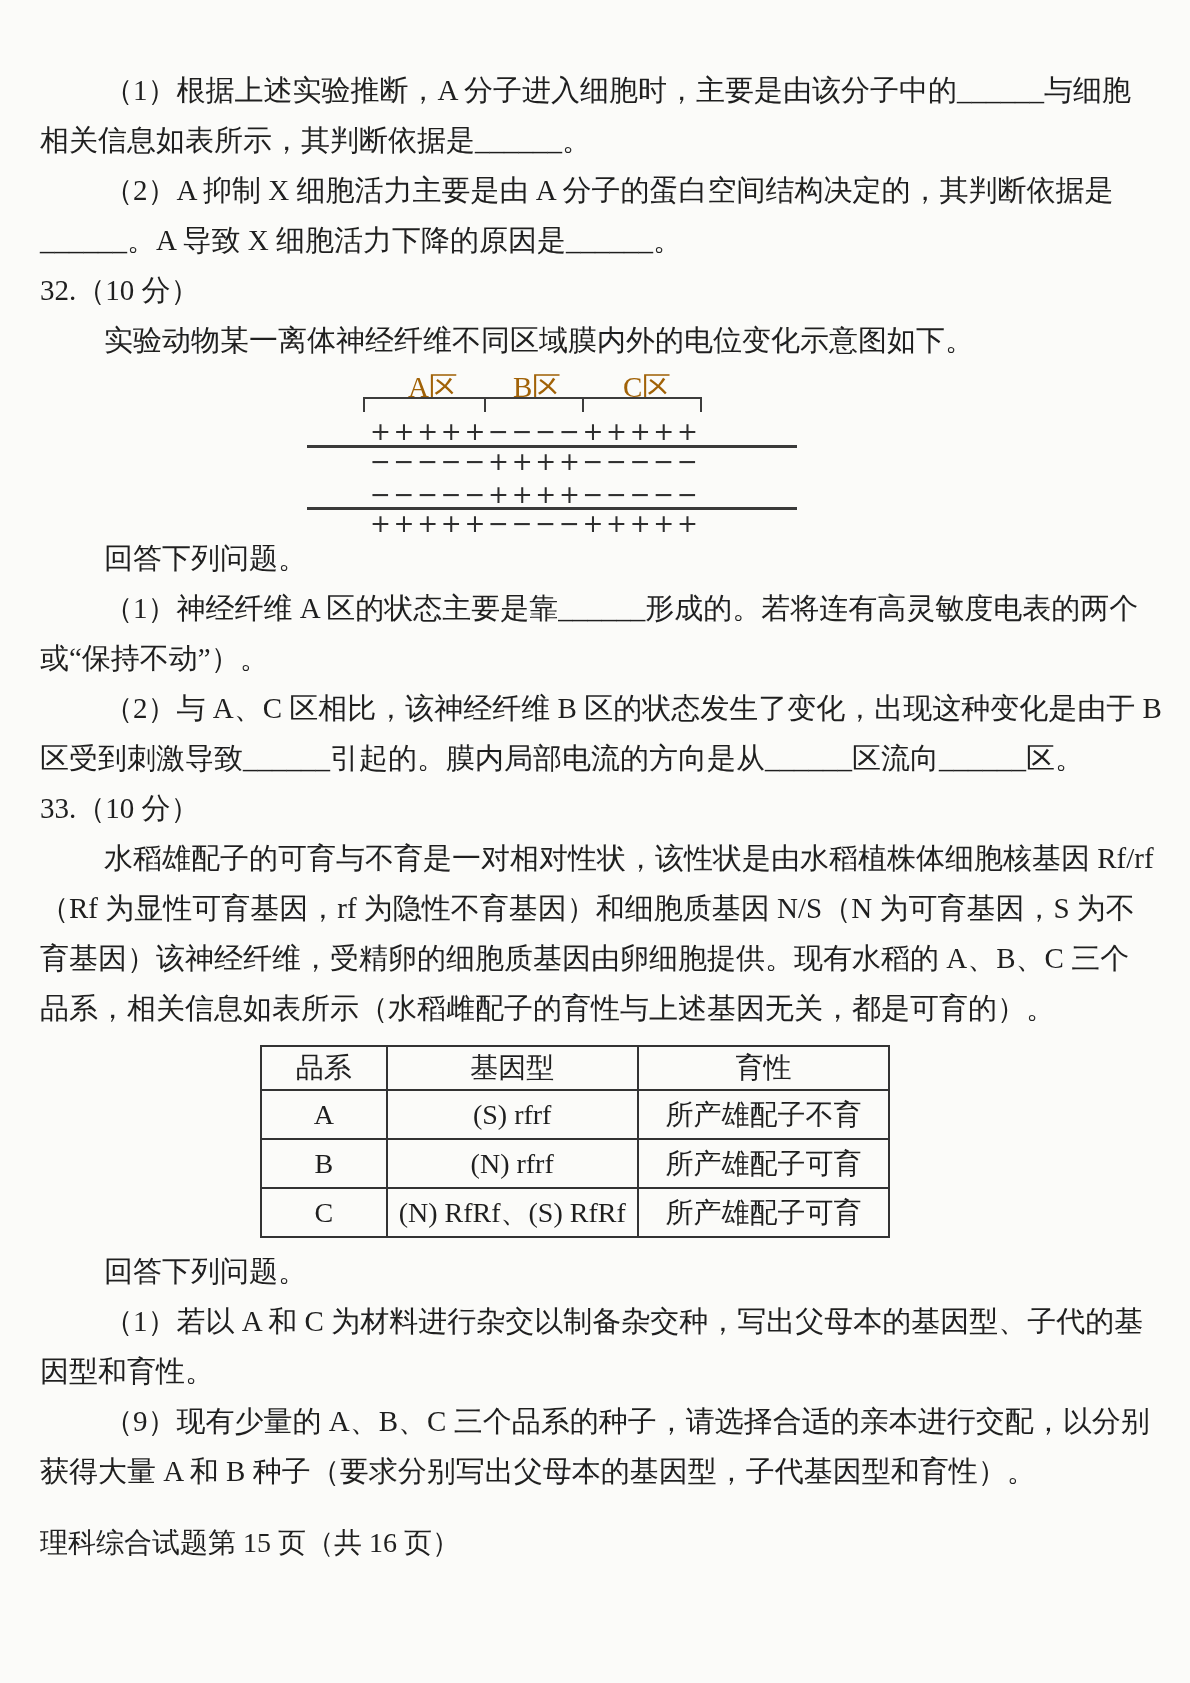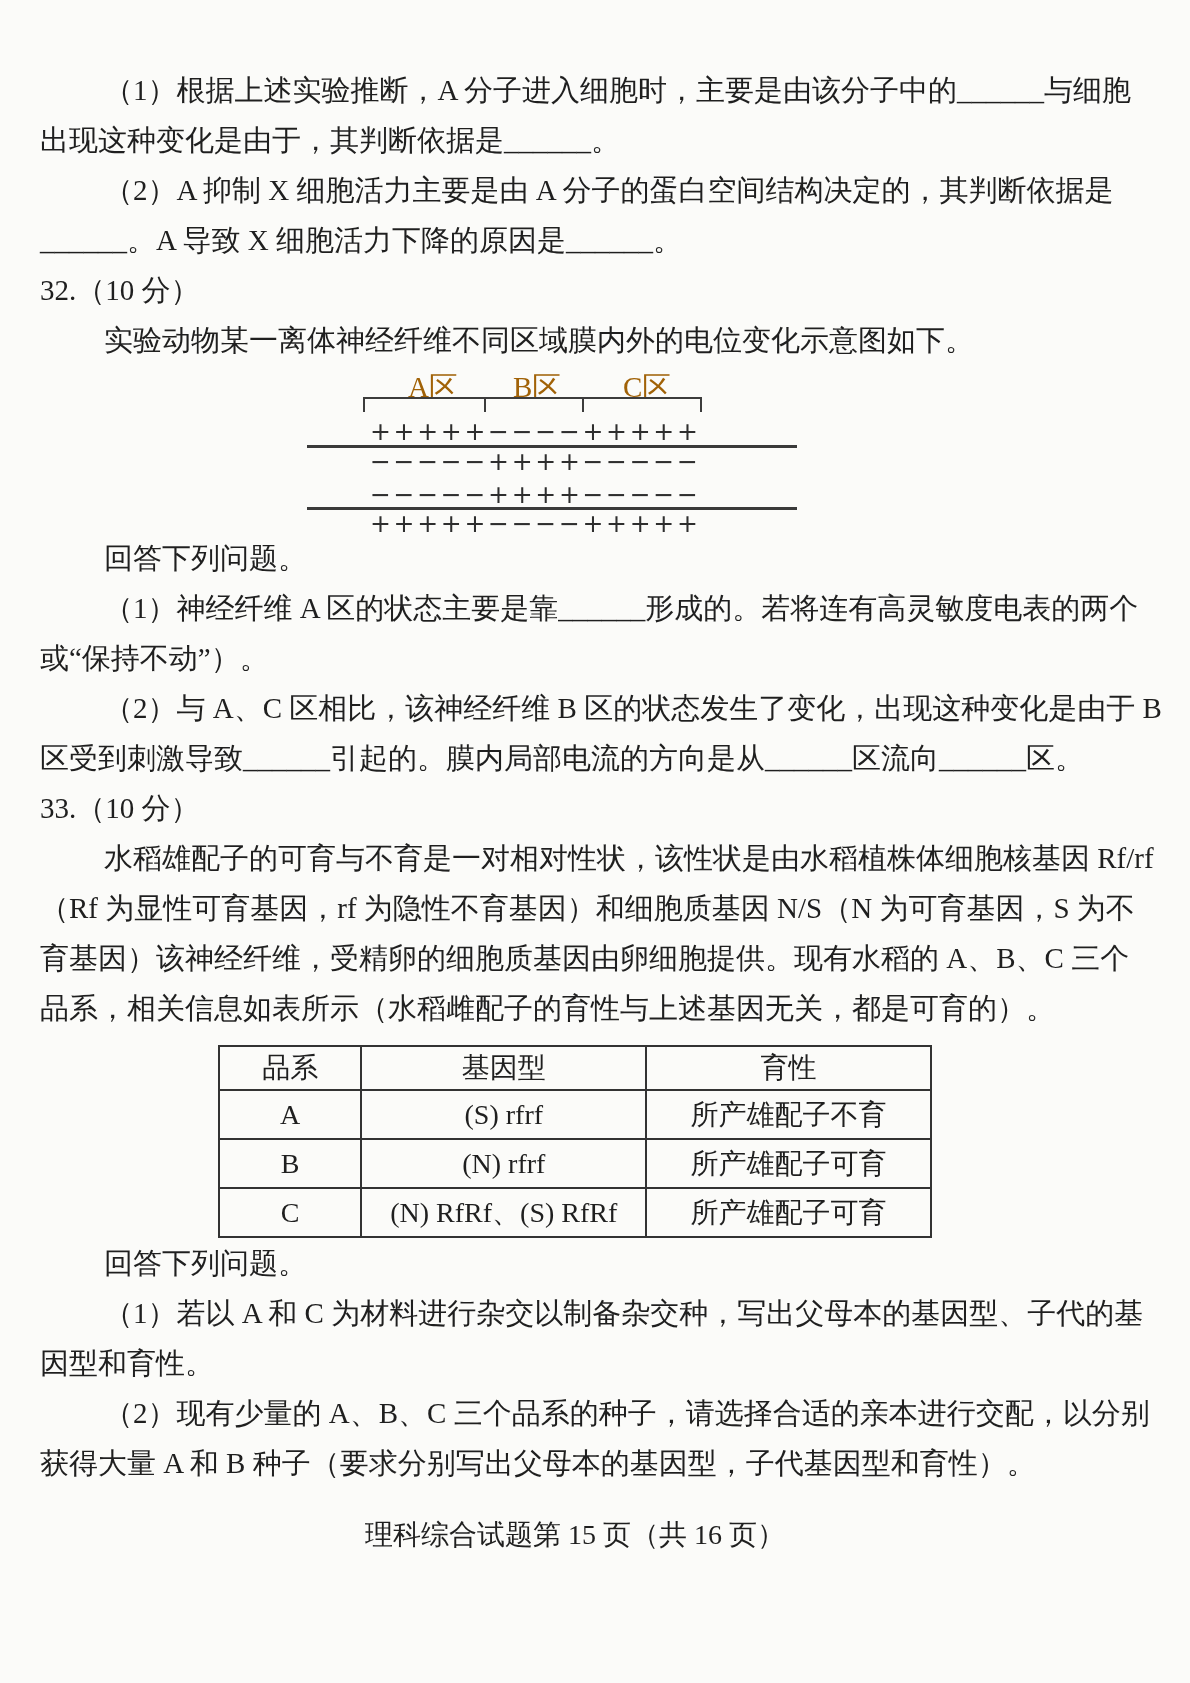--- a/index.html
+++ b/index.html
@@ -22,37 +22,37 @@
   .bracket .tick{position:absolute;top:0;width:2px;height:13px;background:#3c3c3c;}
   .signs{
     position:absolute;left:330px;width:328px;
     display:flex;justify-content:space-between;
     font-family:"DejaVu Sans",sans-serif;
     font-size:25px;line-height:1;color:#2e2e2e;
   }
   .mline{position:absolute;left:267px;width:490px;height:3px;background:#3a3a3a;}
 
   
-  table.rice{border-collapse:collapse;width:714px;margin:12px auto 0 auto;}
+  table.rice{border-collapse:collapse;width:630px;margin:12px auto 8px auto;}
   table.rice th,table.rice td{
     border:2px solid #333;text-align:center;
     font-weight:normal;font-size:28px;color:#1f1f1f;padding:0;
   }
   table.rice th{height:42px;}
   table.rice td{height:47px;}
 
-  .footer{margin-top:22px;text-align:center;font-size:28px;line-height:50px;}
+  .footer{margin-top:22px;text-align:left;font-size:28px;line-height:50px;}
 </style>
 </head>
 <body>
 
 <div class="content">
 
   <div class="line indent">（1）根据上述实验推断，A 分子进入细胞时，主要是由该分子中的______与细胞</div>
-  <div class="line">出现这种变化是由于，其判断依据是______。</div>
+  <div class="line">相关信息如表所示，其判断依据是______。</div>
   <div class="line indent">（2）A 抑制 X 细胞活力主要是由 A 分子的蛋白空间结构决定的，其判断依据是</div>
   <div class="line">______。A 导致 X 细胞活力下降的原因是______。</div>
 
   <div class="line">32.（10 分）</div>
   <div class="line indent">实验动物某一离体神经纤维不同区域膜内外的电位变化示意图如下。</div>
 
   <div class="diagram">
     <div class="dg-label" style="left:368px">A区</div>
     <div class="dg-label" style="left:473px">B区</div>
     <div class="dg-label" style="left:583px">C区</div>
@@ -167,18 +167,18 @@
         <td>C</td>
         <td>(N) RfRf、(S) RfRf</td>
         <td>所产雄配子可育</td>
       </tr>
     </tbody>
   </table>
 
   <div class="line indent">回答下列问题。</div>
   <div class="line indent">（1）若以 A 和 C 为材料进行杂交以制备杂交种，写出父母本的基因型、子代的基</div>
   <div class="line">因型和育性。</div>
-  <div class="line indent">（2）现有少量的 A、B、C 三个品系的种子，请选择合适的亲本进行交配，以分别</div>
+  <div class="line indent">（9）现有少量的 A、B、C 三个品系的种子，请选择合适的亲本进行交配，以分别</div>
   <div class="line">获得大量 A 和 B 种子（要求分别写出父母本的基因型，子代基因型和育性）。</div>
 
   <div class="footer">理科综合试题第 15 页（共 16 页）</div>
 
 </div>
 
 </body></html>

